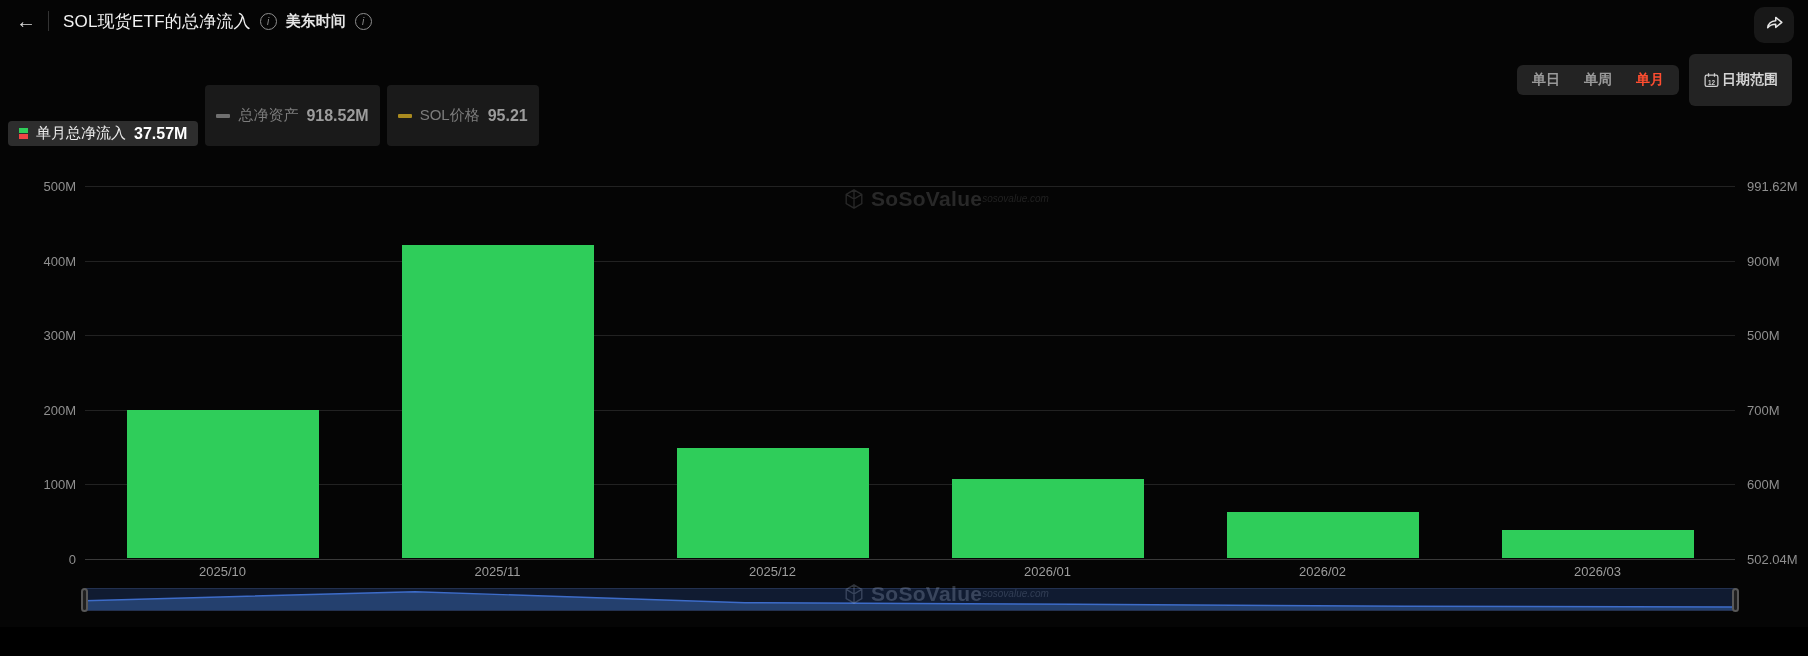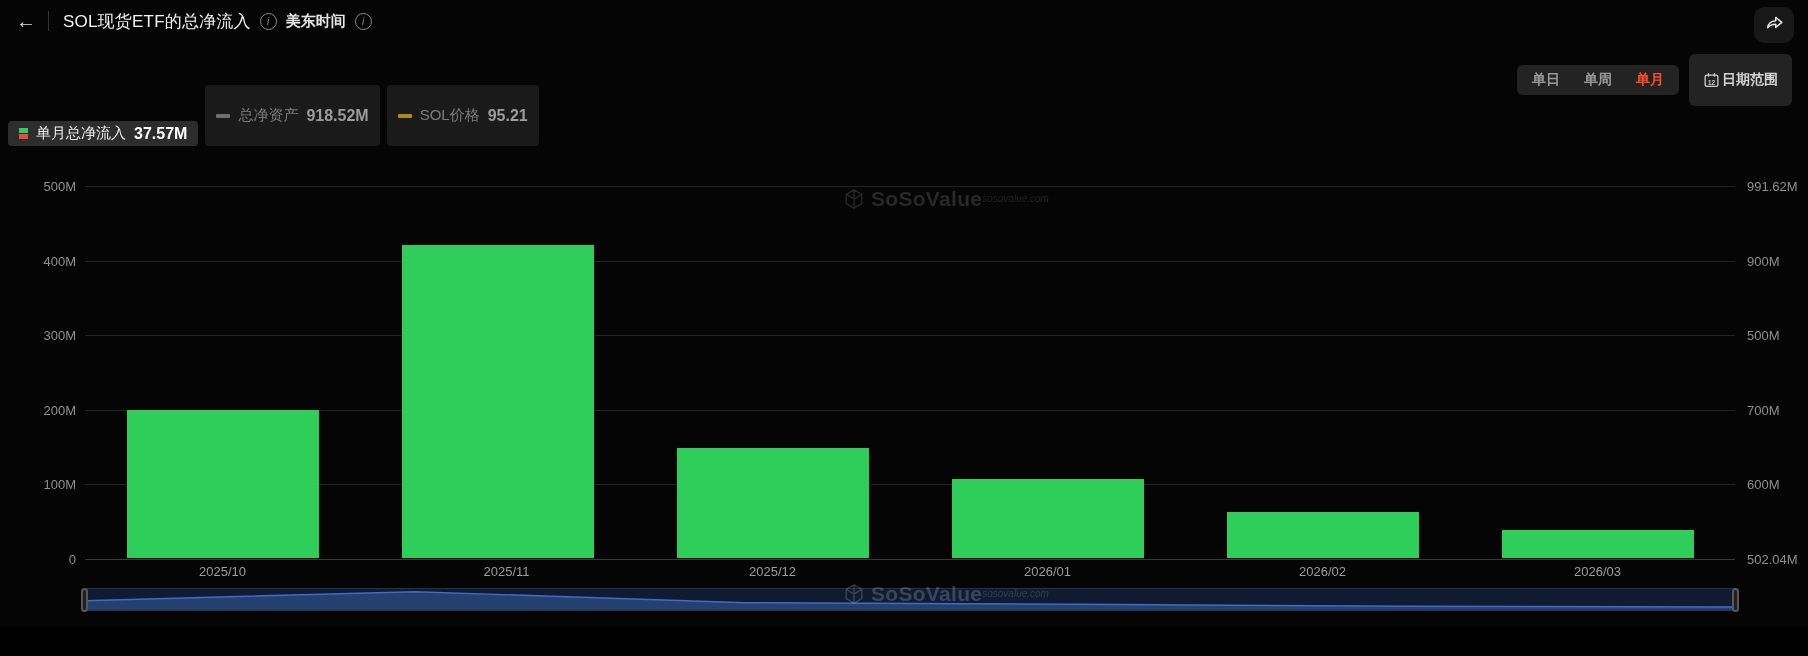--- a/index.html
+++ b/index.html
@@ -158,21 +158,21 @@
       <div class="gl base" style="top: 373px;"></div>
       <div class="bar" style="left: 41.5px; width: 192px; height: 147.7px; background: rgb(47, 205, 90);"></div>
       <div class="bar" style="left: 316.5px; width: 192px; height: 313.3px; background: rgb(47, 205, 90);"></div>
       <div class="bar" style="left: 591.5px; width: 192px; height: 109.7px; background: rgb(47, 205, 90);"></div>
       <div class="bar" style="left: 866.5px; width: 192px; height: 79.1px; background: rgb(47, 205, 90);"></div>
       <div class="bar" style="left: 1141.5px; width: 192px; height: 46.3px; background: rgb(47, 205, 90);"></div>
       <div class="bar" style="left: 1416.5px; width: 192px; height: 28px; background: rgb(47, 205, 90);"></div>
     </div>
   <div class="xlab">
       <span style="left: 137.5px;">2025/10</span>
-      <span style="left: 412.5px; margin-left: 9px;">2025/11</span>
+      <span style="left: 412.5px;">2025/11</span>
       <span style="left: 687.5px;">2025/12</span>
       <span style="left: 962.5px;">2026/01</span>
       <span style="left: 1237.5px;">2026/02</span>
       <span style="left: 1512.5px;">2026/03</span>
     </div>
 
   <div class="wm wm1">
     <div class="wm-row">
       <span style="display:flex;">
         <svg viewBox="0 0 24 24" width="22" height="22">

